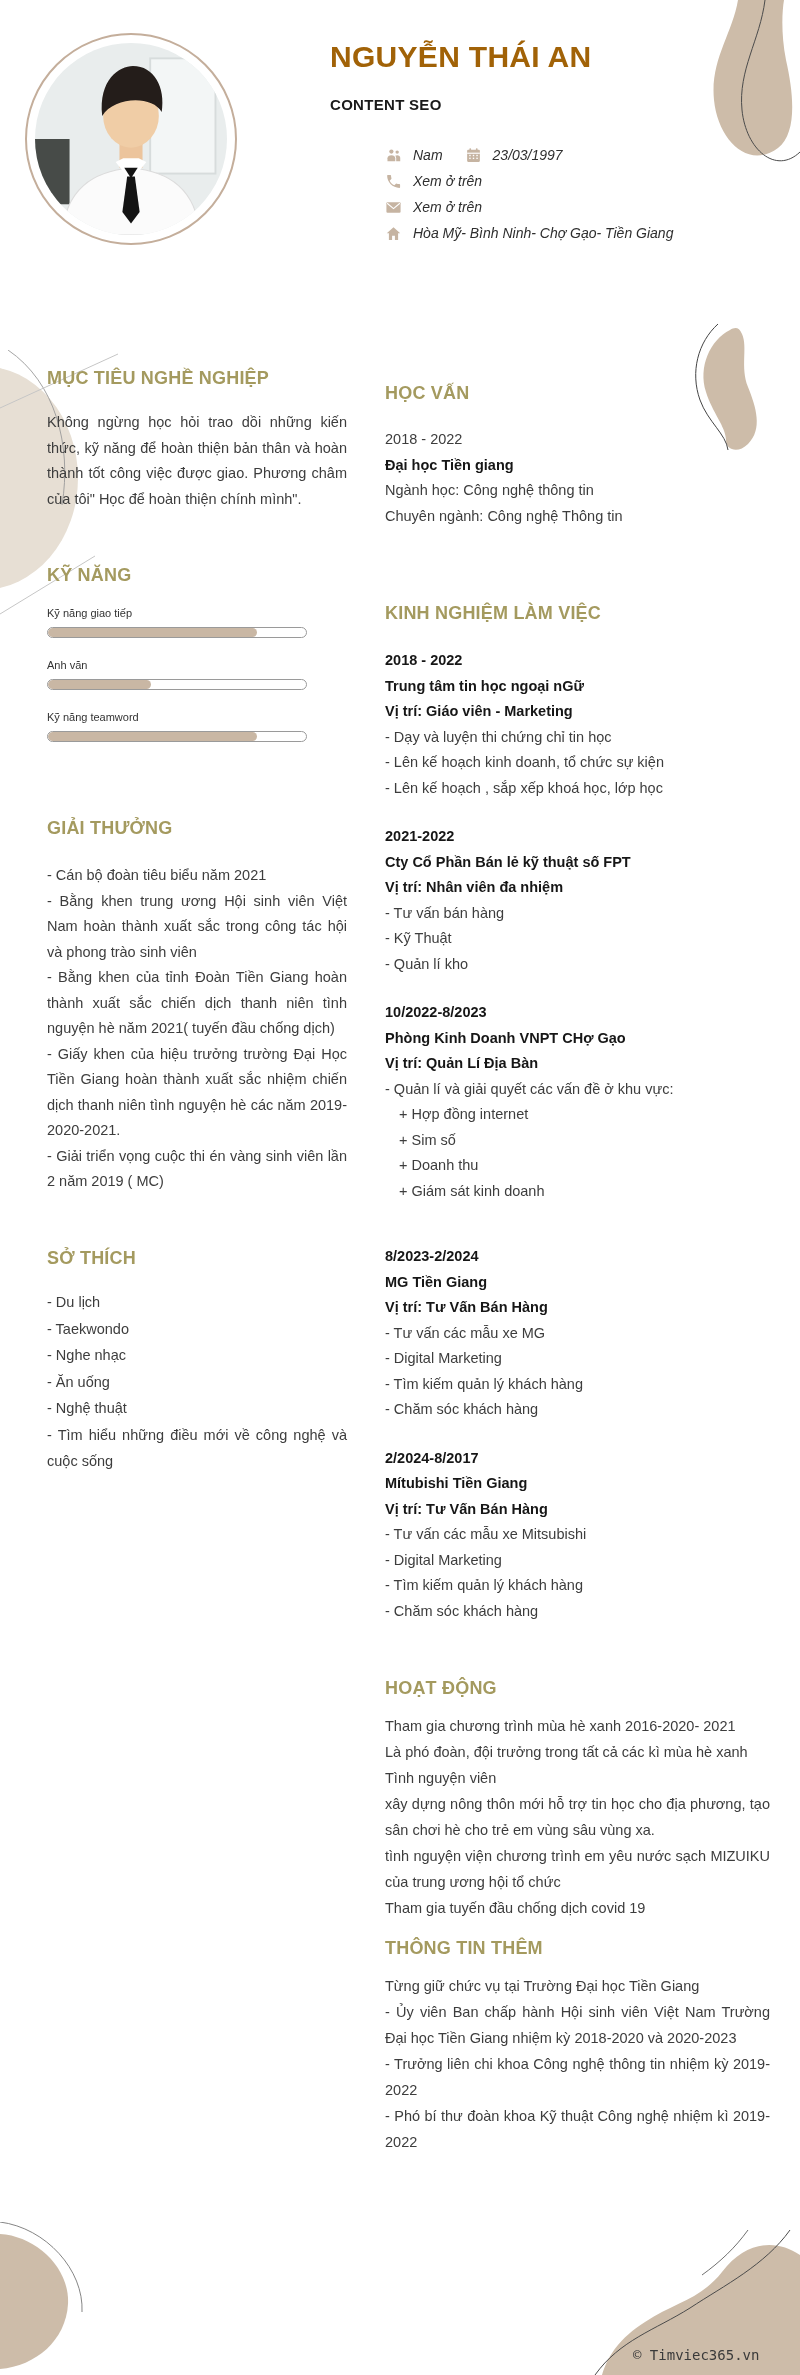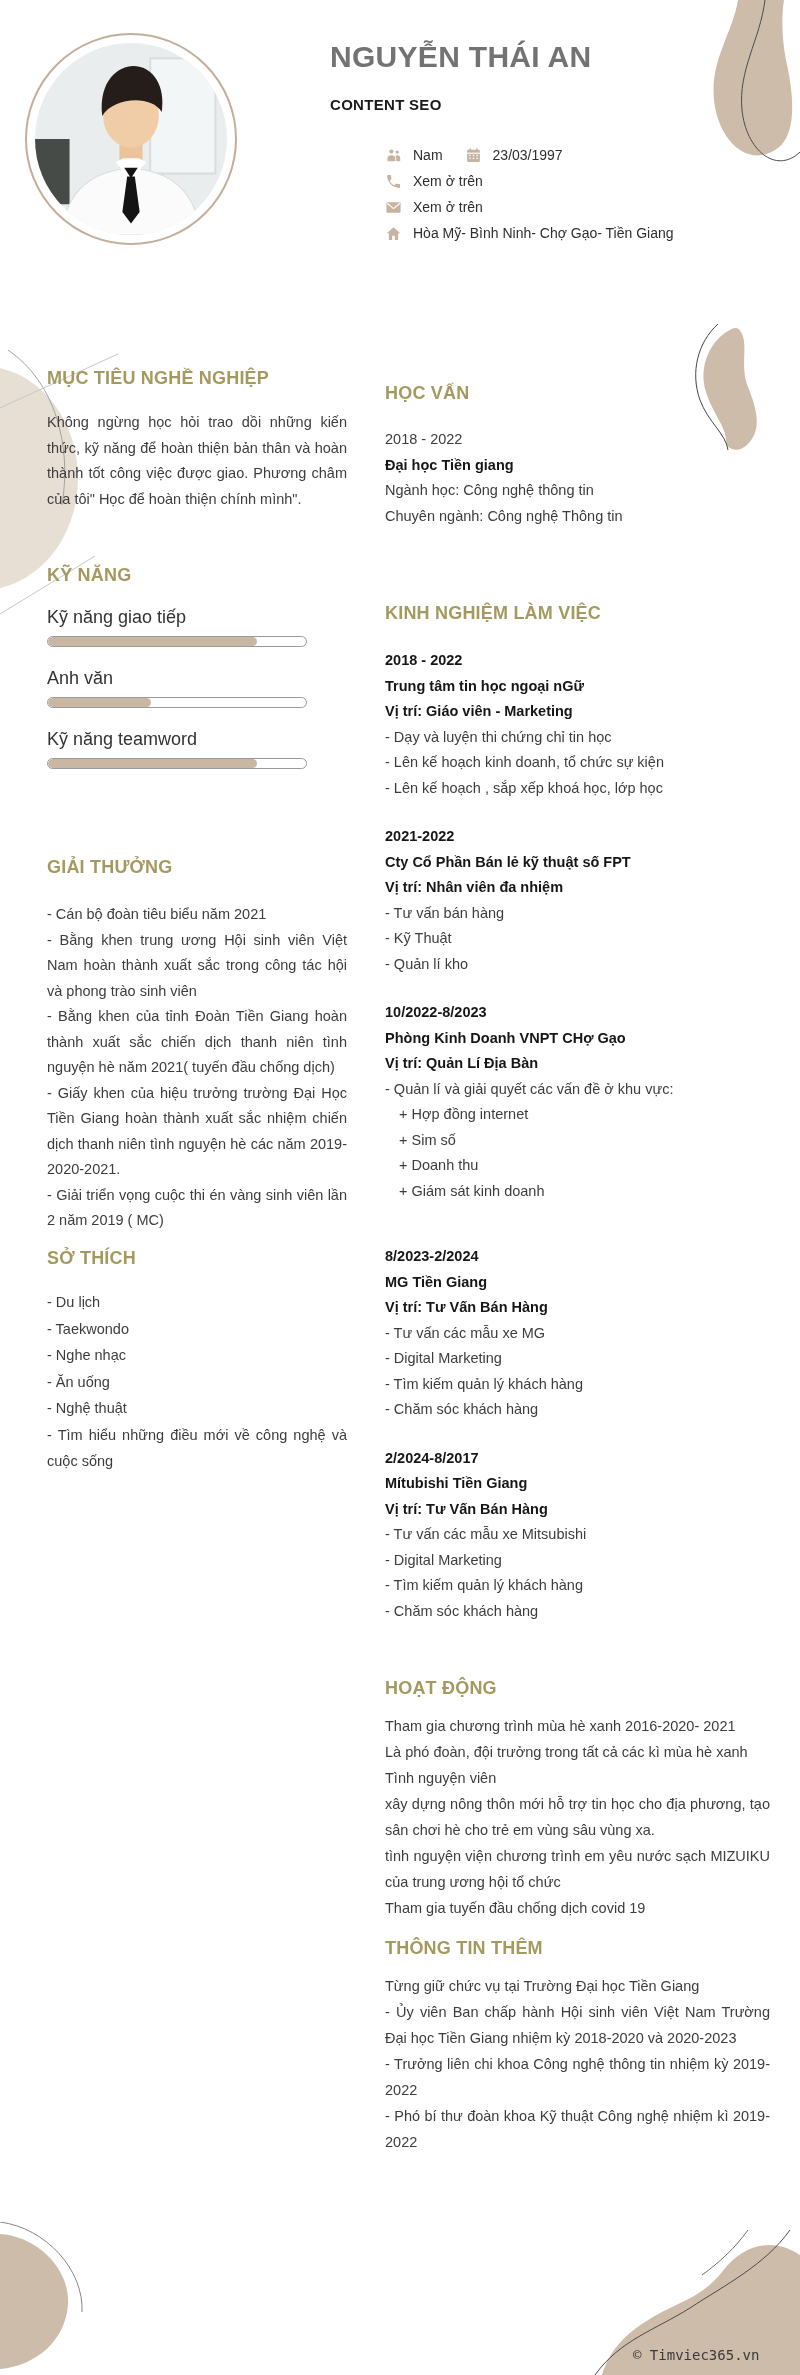--- a/index.html
+++ b/index.html
@@ -4,45 +4,45 @@
 <style>
   html,body{margin:0;padding:0;background:#ffffff;}
   .page{position:relative;width:800px;height:2375px;background:#fff;overflow:hidden;
         font-family:"Liberation Sans","DejaVu Sans",sans-serif;color:#3d3d3d;}
   .deco{position:absolute;z-index:0;pointer-events:none;}
 
   
   .photo-ring{position:absolute;left:25px;top:33px;width:212px;height:212px;border:2px solid #c4ae9b;
               border-radius:50%;box-sizing:border-box;z-index:1;}
   .photo{position:absolute;left:8px;top:8px;width:192px;height:192px;border-radius:50%;overflow:hidden;}
-  .name{position:absolute;left:330px;top:40px;font-size:30px;font-weight:bold;color:#737373;letter-spacing:.3px;}
+  .name{position:absolute;left:330px;top:40px;font-size:30px;font-weight:bold;color:#a16207;letter-spacing:.3px;}
   .job-title{position:absolute;left:330px;top:96px;font-size:15px;font-weight:bold;color:#1a1a1a;letter-spacing:.3px;}
   .contact{position:absolute;left:385px;top:142px;width:400px;}
-  .c-row{display:flex;align-items:center;height:26px;}
+  .c-row{display:flex;align-items:center;height:26px;font-style:italic;}
   .c-cell{display:flex;align-items:center;}
   .c-icon{width:17px;height:17px;margin-right:11px;flex:0 0 auto;}
   .c-icon svg{width:17px;height:17px;display:block;}
   .c-text{font-size:14px;color:#2e2e2e;}
   .c-gap{margin-left:22px;}
 
   
   .sec-h{font-size:18px;font-weight:bold;color:#a49a5f;letter-spacing:.2px;}
   .body-line{font-size:14.5px;line-height:25.5px;color:#3d3d3d;}
   .just{text-align:justify;}
   .bold-line{font-weight:bold;color:#161616;}
   .sub{padding-left:14px;}
 
   #objective{position:absolute;left:47px;top:368px;width:300px;z-index:1;}
   #objective .body-line{margin-top:21px;}
   #skills{position:absolute;left:47px;top:565px;width:260px;z-index:1;}
   .skill-item{margin-top:21px;}
-  .skill-label{font-size:18px;color:#333;margin-bottom:8px;}
+  .skill-label{font-size:11px;color:#333;margin-bottom:8px;}
   .skill-track{width:100%;height:11px;border:1px solid #9a9a9a;border-radius:7px;background:#fff;box-sizing:border-box;overflow:hidden;}
   .skill-fill{height:100%;background:#c9b7a4;border-radius:6px;}
-  #awards{position:absolute;left:47px;top:818px;width:300px;z-index:1;margin-top:39px;}
+  #awards{position:absolute;left:47px;top:818px;width:300px;z-index:1;}
   #awards .list{margin-top:24px;}
   #hobbies{position:absolute;left:47px;top:1248px;width:300px;z-index:1;}
   #hobbies .list{margin-top:20px;}
   #hobbies .body-line{line-height:26.5px;}
 
   #education{position:absolute;left:385px;top:383px;width:385px;z-index:1;}
   #education .list{margin-top:23px;}
   #experience{position:absolute;left:385px;top:603px;width:385px;z-index:1;}
   #experience .entries{margin-top:24px;}
   .exp-entry{margin-bottom:23px;}

